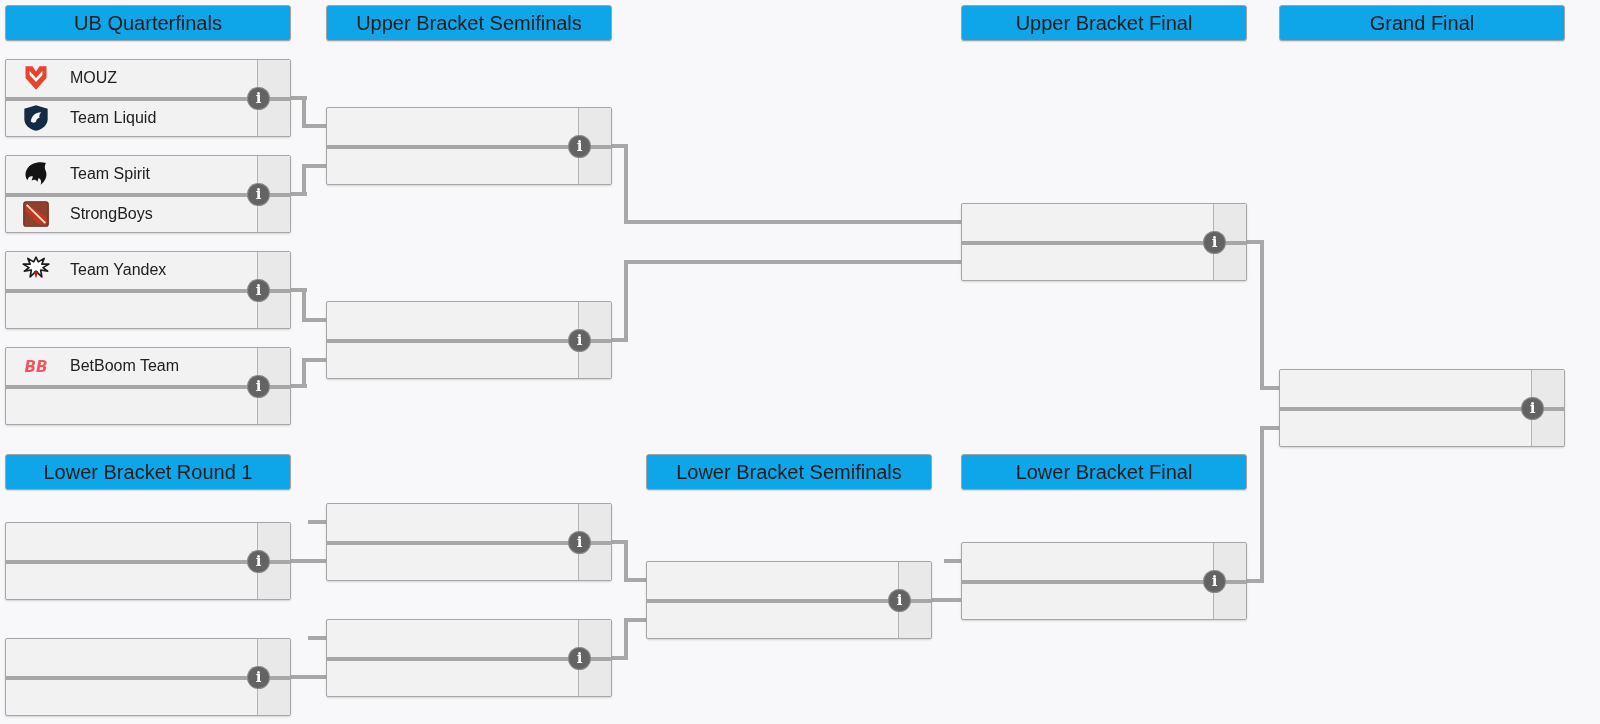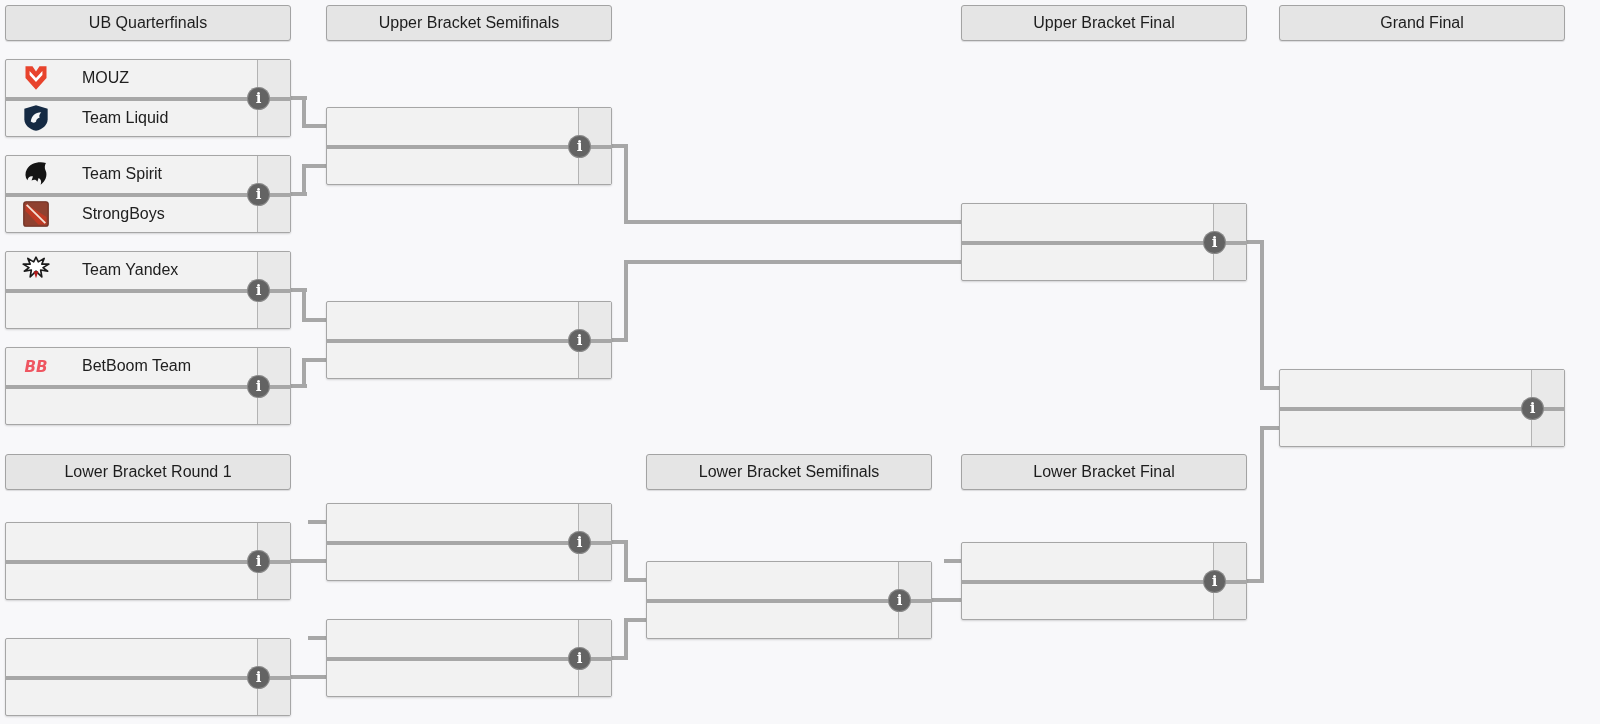--- a/index.html
+++ b/index.html
@@ -1,37 +1,37 @@
 <!DOCTYPE html>
 <html><head>
 <meta charset="utf-8">
 <style>
   html,body{margin:0;padding:0;}
   body{font-family:"Liberation Sans","DejaVu Sans",sans-serif;background:#f8f8fa;}
   #stage{position:relative;width:1600px;height:724px;background:#f8f8fa;overflow:hidden;}
 
   .hdr{
     position:absolute;width:286px;height:36px;box-sizing:border-box;
-    background:#e5e5e5;border:1px solid #a3a3a3;border-radius:3px;
+    background:#0ea5e9;border:1px solid #a3a3a3;border-radius:3px;
     display:flex;align-items:center;justify-content:center;
-    font-size:16px;color:#1d1d1d;box-shadow:0 1px 1px rgba(0,0,0,.12);
+    font-size:20px;color:#1d1d1d;box-shadow:0 1px 1px rgba(0,0,0,.12);
   }
 
   .match{
     position:absolute;width:286px;height:78px;box-sizing:border-box;
     background:#f2f2f2;border:1px solid #a6a6a6;border-radius:2px;
     box-shadow:0 1px 2px rgba(0,0,0,.15);z-index:2;
   }
   .trow,.brow{
     position:absolute;left:0;right:33px;height:36px;
     display:flex;align-items:center;padding-left:16px;box-sizing:border-box;
   }
   .trow{top:0;}
   .brow{top:40px;}
-  .logo{width:28px;height:28px;flex:0 0 28px;margin-right:32px;
+  .logo{width:28px;height:28px;flex:0 0 28px;margin-right:20px;
     display:flex;align-items:center;justify-content:center;text-align:right;}
   .logo svg{width:28px;height:28px;display:block;}
   .tname{font-size:16px;color:#202020;white-space:nowrap;}
   .mid{position:absolute;left:-1px;right:-1px;top:37px;height:4px;background:#a7a7a7;z-index:1;}
   .score-col{position:absolute;top:0;right:0;width:32px;height:76px;
     background:#e9e9e9;border-left:1px solid #b3b3b3;}
   .info{
     position:absolute;right:20px;top:27px;width:23px;height:23px;border-radius:50%;
     background:#636363;color:#fff;display:flex;align-items:center;justify-content:center;
     font-family:"DejaVu Serif",serif;font-weight:700;font-size:15px;line-height:1;

